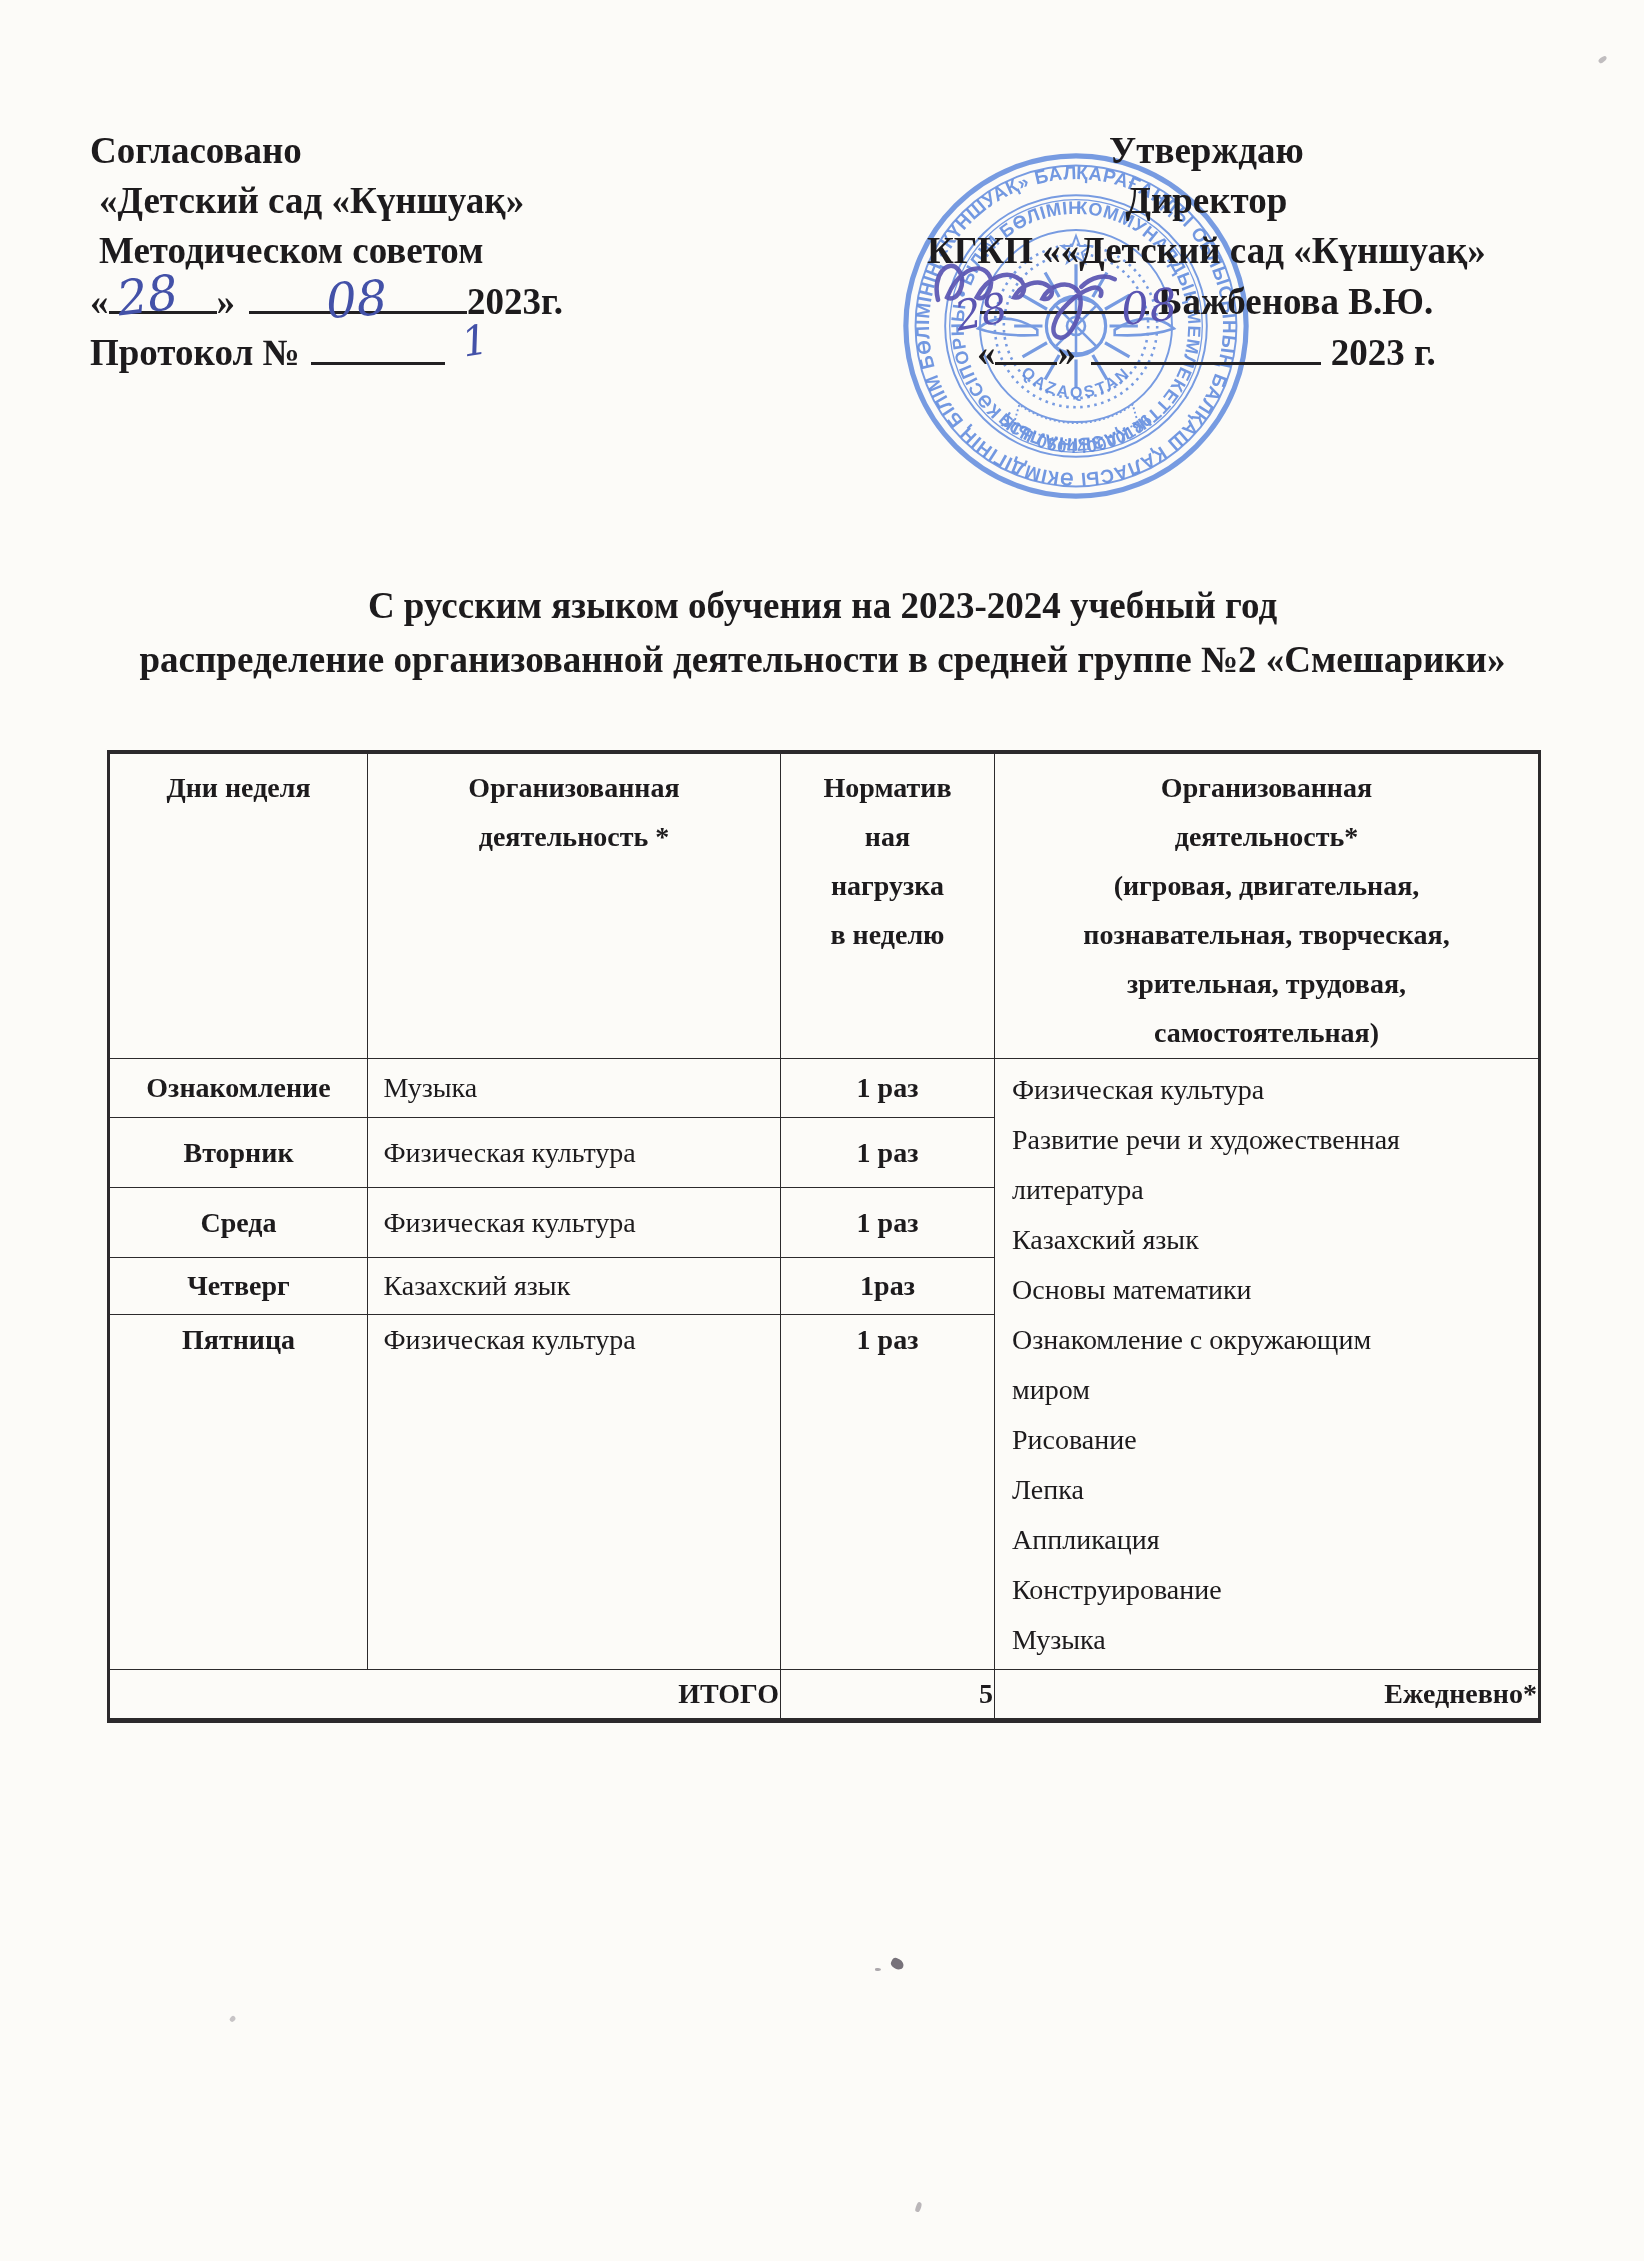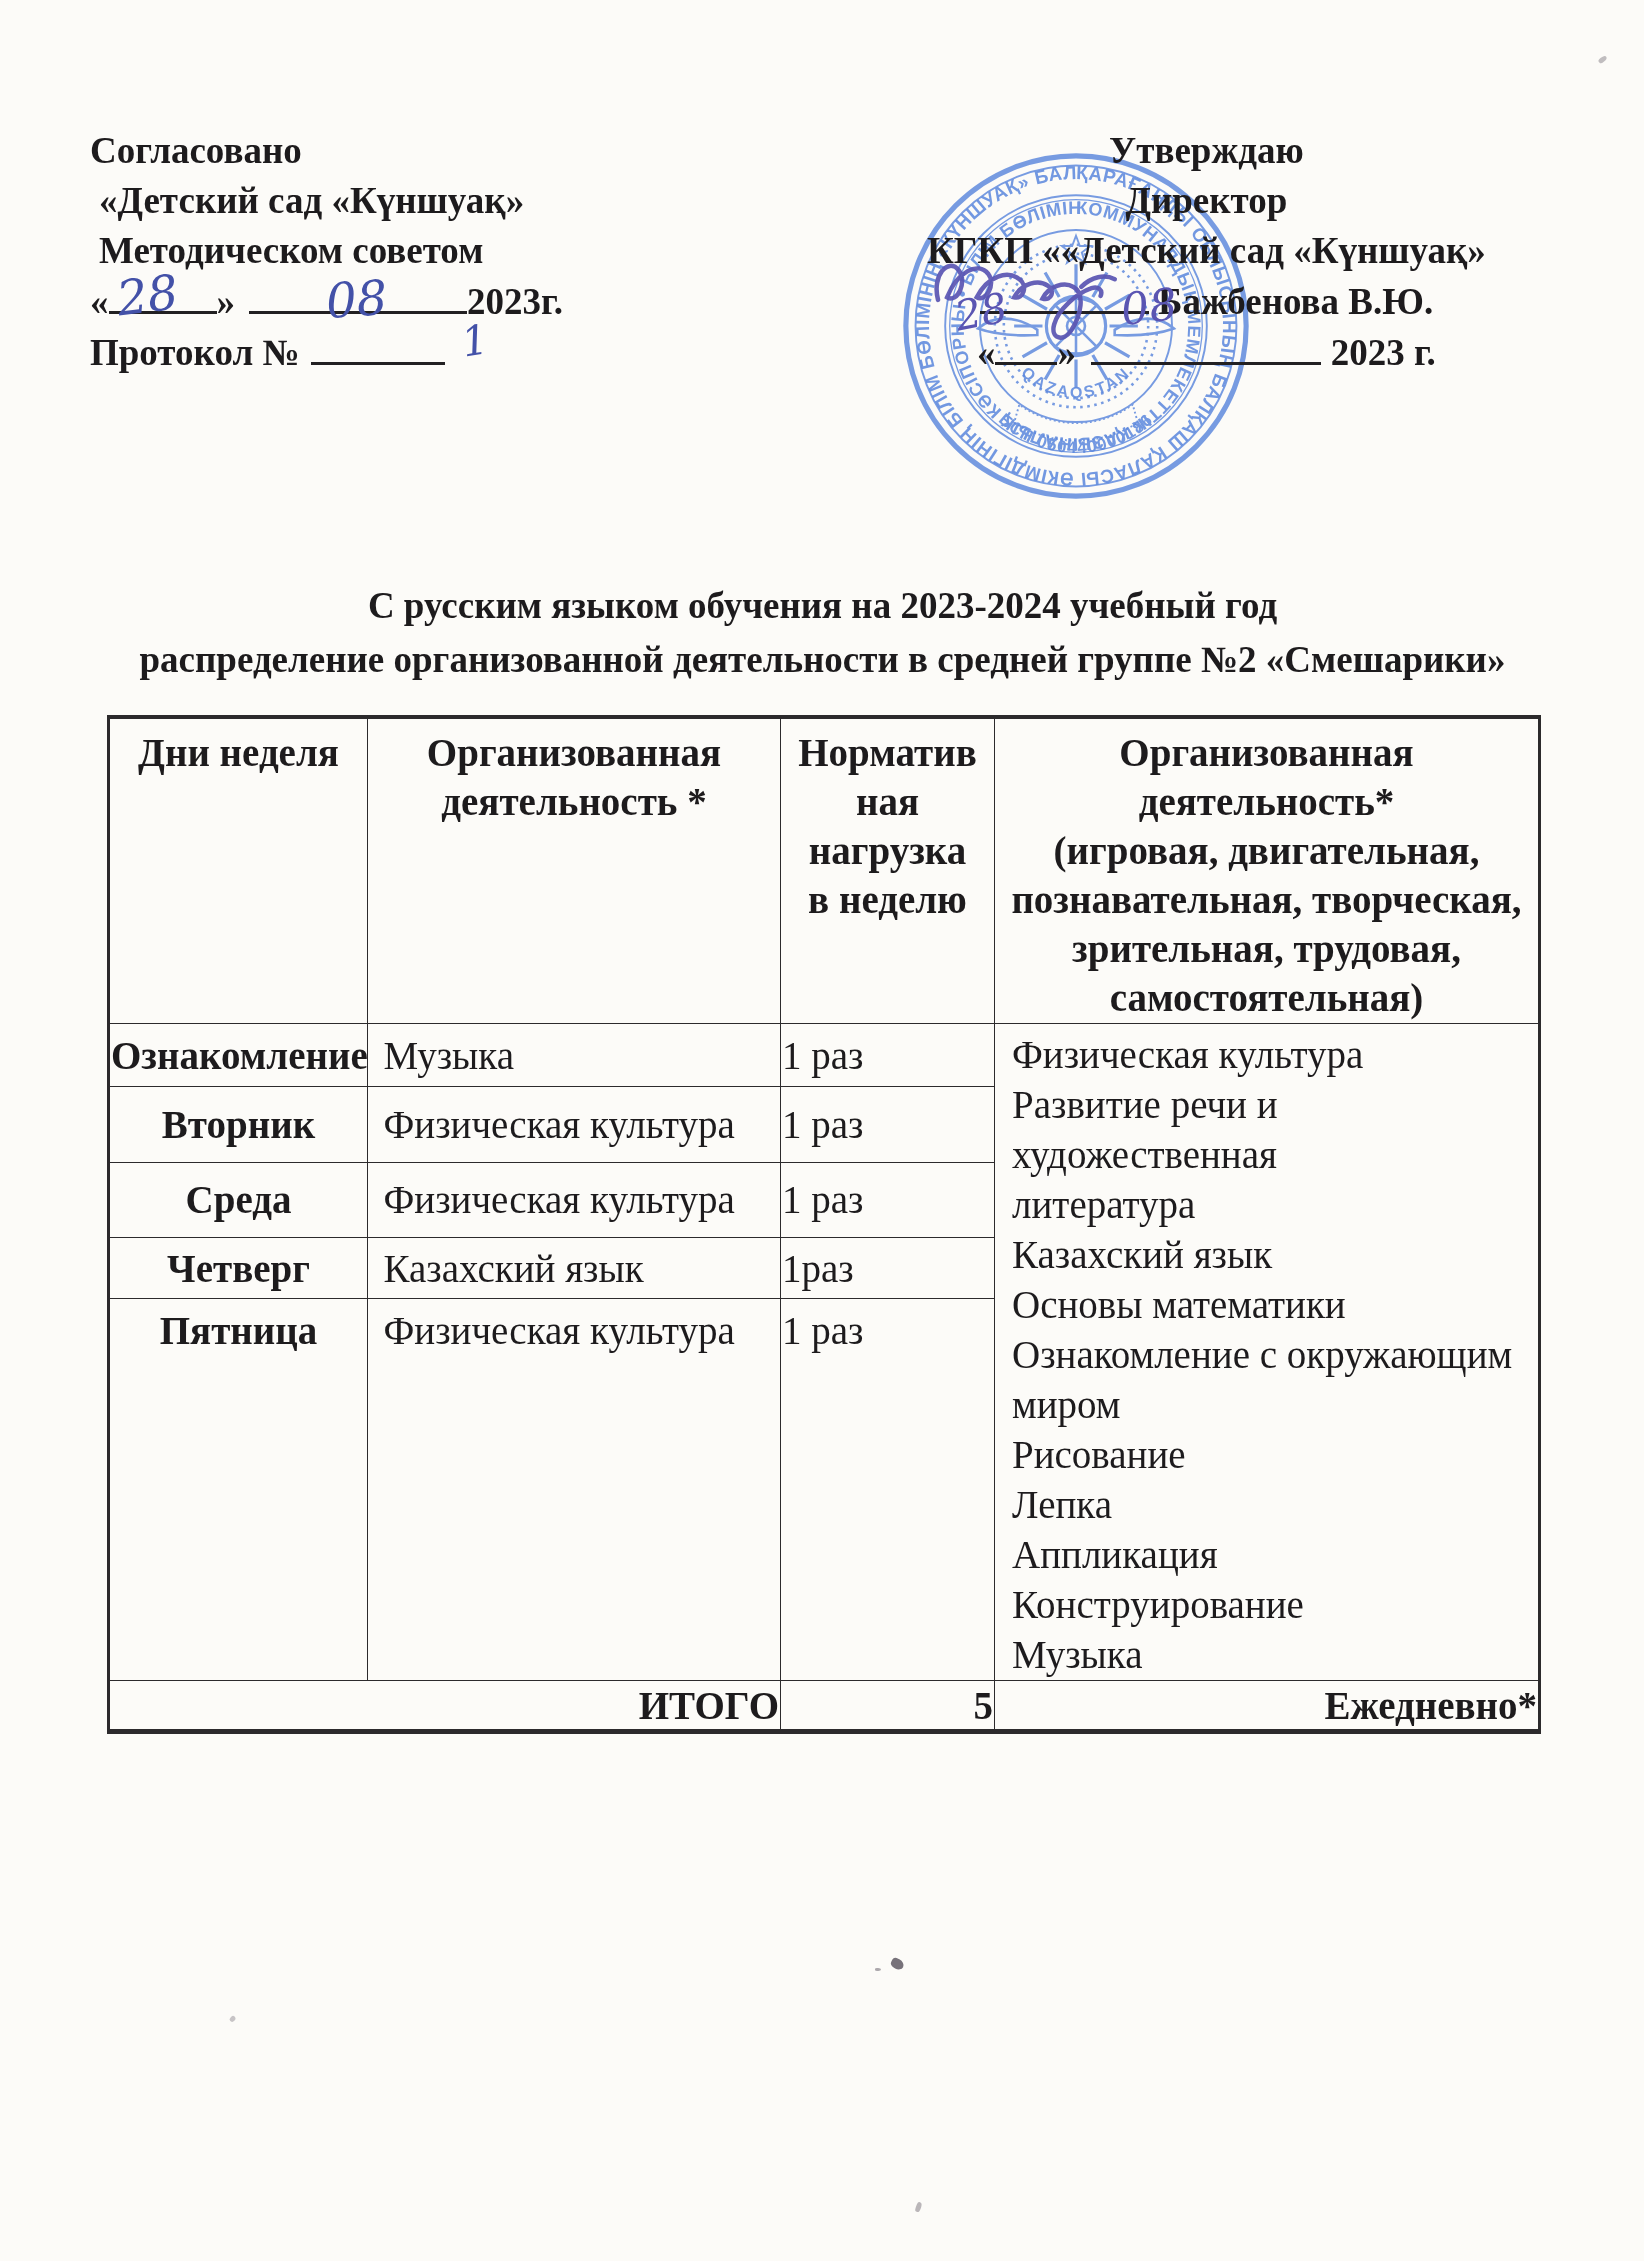--- a/index.html
+++ b/index.html
@@ -33,29 +33,29 @@
   #hw-day-right{left:955px;top:288px;font-size:41px;transform:rotate(-11deg);}
   #hw-month-right{left:1121px;top:281px;font-size:44px;transform:rotate(-7deg);}
   
   .stamp-svg{position:absolute;left:902px;top:152px;z-index:1;}
   .signature-svg{position:absolute;left:929px;top:248px;z-index:7;}
   .approval, .doc-title, .schedule{z-index:3;position:absolute;}
   
   .doc-title{left:87px;top:579px;width:1471px;text-align:center;
     font-size:37px;font-weight:bold;line-height:54px;}
   
-  .schedule{left:107px;top:715px;width:1431px;border-collapse:collapse;
-    table-layout:fixed;font-size:39px;
+  .schedule{left:107px;top:750px;width:1431px;border-collapse:collapse;
+    table-layout:fixed;font-size:28px;
     border:3.2px solid #2c2a2c;border-top-width:4.5px;border-bottom-width:5.8px;}
   .schedule td,.schedule th{border:1.9px solid #2c2a2c;overflow:hidden;}
   .schedule th{font-weight:bold;vertical-align:top;padding-top:9px;
     line-height:49px;white-space:pre-line;text-align:center;}
   .day-cell{font-weight:bold;text-align:center;vertical-align:middle;}
   .act-cell{padding-left:15.5px;vertical-align:middle;font-weight:normal;text-align:left;}
-  .load-cell{vertical-align:middle;font-weight:normal;}
+  .load-cell{text-align:center;vertical-align:middle;font-weight:bold;}
   .merged-cell{vertical-align:top;text-align:left;padding:6.4px 11.6px 0 17px;
     line-height:50px;white-space:pre-line;font-weight:normal;}
   .footer-row td{font-weight:bold;text-align:right;height:46px;}
   
   .speck{position:absolute;background:#77727a;border-radius:40% 60% 55% 45%;z-index:2;}
 </style>
 </head>
 <body>
 
 <div class="page">

